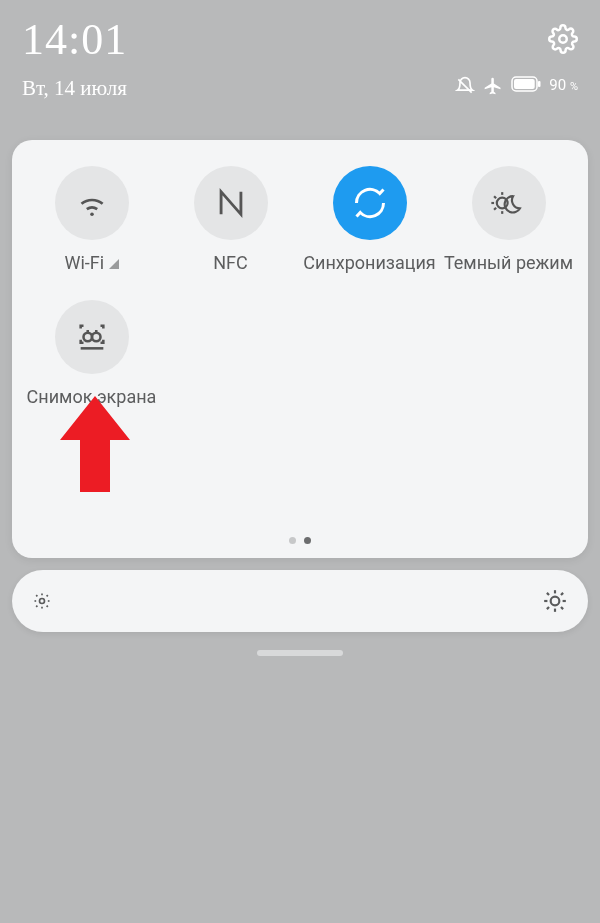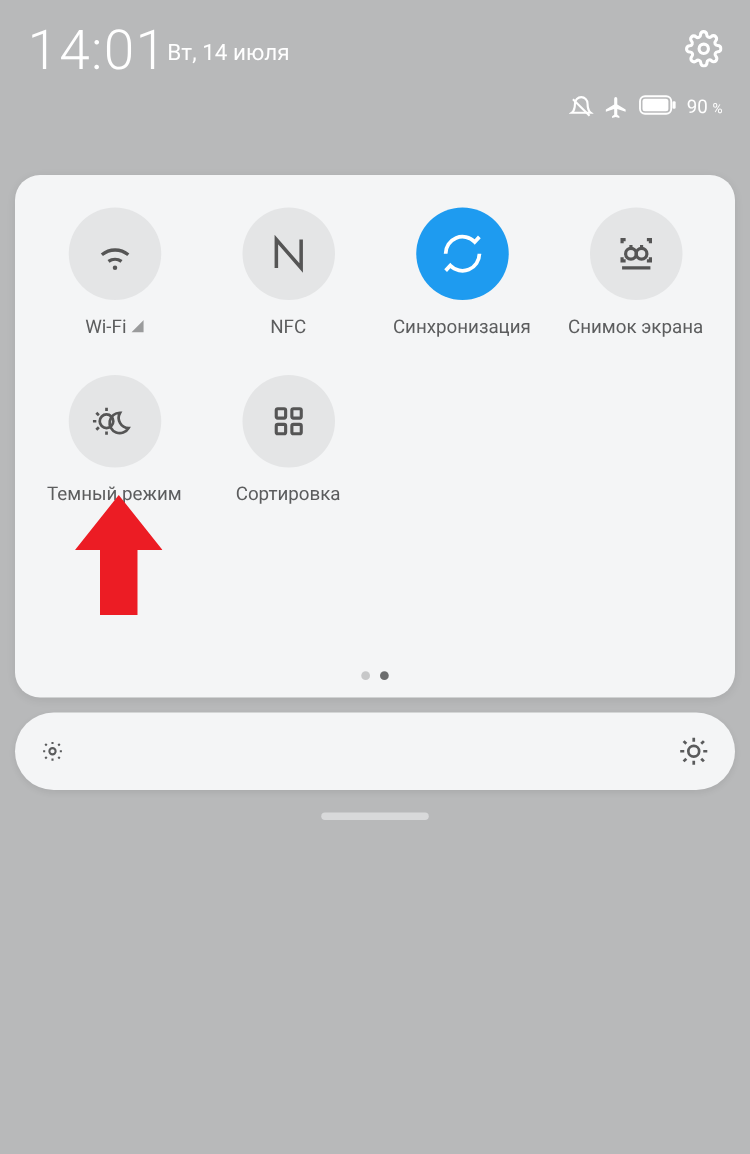--- a/index.html
+++ b/index.html
@@ -13,29 +13,31 @@
   }
   .status-bar {
     display: flex;
     justify-content: space-between;
     align-items: flex-start;
     padding: 18px 22px 0 22px;
     color: #fff;
   }
   .status-left {
     display: flex;
+    flex-direction: column;
+    font-family: Liberation Serif, serif;
   }
   .time {
     font-size: 44px;
     font-weight: 300;
     letter-spacing: 1px;
     line-height: 1;
   }
   .date {
-    font-size: 18px;
+    font-size: 21px;
     margin-top: 14px;
     font-weight: 400;
   }
   .status-right {
     display: flex;
     flex-direction: column;
     align-items: flex-end;
     gap: 22px;
     padding-top: 6px;
   }
@@ -82,21 +84,21 @@
     align-items: center;
     justify-content: center;
     color: #555;
   }
   .tile-icon.active {
     background: #1e9bf0;
     color: #fff;
   }
   .tile-label {
     margin-top: 12px;
-    font-size: 15px;
+    font-size: 18px;
     color: #5c5d5e;
     text-align: center;
     white-space: nowrap;
   }
   .dots {
     position: absolute;
     bottom: 14px;
     left: 50%;
     transform: translateX(-50%);
     display: flex;
@@ -212,57 +214,46 @@
         <svg width="36" height="36" viewBox="0 0 24 24" fill="none" stroke="currentColor" stroke-width="2">
           <path d="M21 12a9 9 0 0 1-15.5 6.3L3 21"></path>
           <path d="M3 12a9 9 0 0 1 15.5-6.3L21 3"></path>
         </svg>
       </div>
       <div class="tile-label">Синхронизация</div>
     </div>
 
     <div class="tile">
       <div class="tile-icon">
-        <svg width="34" height="34" viewBox="0 0 24 24" fill="none" stroke="currentColor" stroke-width="1.8">
-          <path d="M4 6 L4 4 L6 4 M18 4 L20 4 L20 6 M20 14 L20 16 L18 16 M6 16 L4 16 L4 14"></path>
-          <circle cx="9" cy="12" r="3"></circle>
-          <circle cx="15" cy="12" r="3"></circle>
-          <path d="M9 9 L9 7 M15 9 L15 7"></path>
-          <line x1="4" y1="20" x2="20" y2="20"></line>
-        </svg>
-      </div>
-      <div class="tile-label">Снимок экрана</div>
-    </div>
-
-    <div class="tile">
-      <div class="tile-icon">
         <svg width="38" height="34" viewBox="0 0 28 24" fill="none" stroke="currentColor" stroke-width="1.6">
           <circle cx="9" cy="12" r="4"></circle>
           <line x1="9" y1="4" x2="9" y2="6"></line>
           <line x1="9" y1="18" x2="9" y2="20"></line>
           <line x1="3" y1="7" x2="4.5" y2="8.5"></line>
           <line x1="3" y1="17" x2="4.5" y2="15.5"></line>
           <line x1="1" y1="12" x2="3" y2="12"></line>
           <path d="M22 16a6 6 0 0 1-5-9 6 6 0 1 0 5 9z"></path>
         </svg>
       </div>
       <div class="tile-label">Темный режим</div>
     </div>
 
     <div class="tile">
       <div class="tile-icon">
-        <svg width="30" height="30" viewBox="0 0 24 24" fill="none" stroke="currentColor" stroke-width="2">
-          <rect x="4" y="4" width="6" height="6" rx="1"></rect>
-          <rect x="14" y="4" width="6" height="6" rx="1"></rect>
-          <rect x="4" y="14" width="6" height="6" rx="1"></rect>
-          <rect x="14" y="14" width="6" height="6" rx="1"></rect>
-        </svg>
-      </div>
-      <div class="tile-label">Сортировка</div>
-    </div>
+        <svg width="34" height="34" viewBox="0 0 24 24" fill="none" stroke="currentColor" stroke-width="1.8">
+          <path d="M4 6 L4 4 L6 4 M18 4 L20 4 L20 6 M20 14 L20 16 L18 16 M6 16 L4 16 L4 14"></path>
+          <circle cx="9" cy="12" r="3"></circle>
+          <circle cx="15" cy="12" r="3"></circle>
+          <path d="M9 9 L9 7 M15 9 L15 7"></path>
+          <line x1="4" y1="20" x2="20" y2="20"></line>
+        </svg>
+      </div>
+      <div class="tile-label">Снимок экрана</div>
+    </div>
+
 
     <div class="tile" style="visibility:hidden"></div>
   </div>
 
   <div class="dots">
     <div class="dot"></div>
     <div class="dot active"></div>
   </div>
 </div>
 

